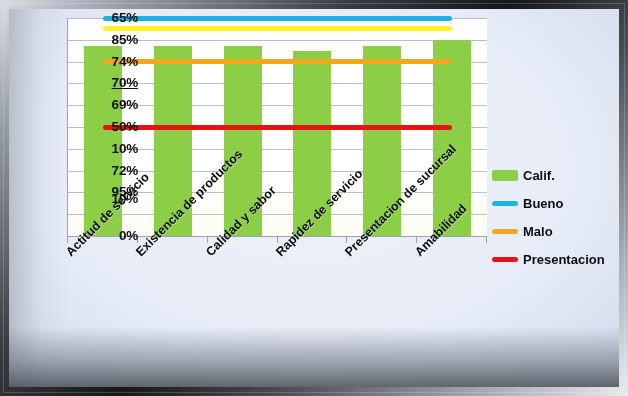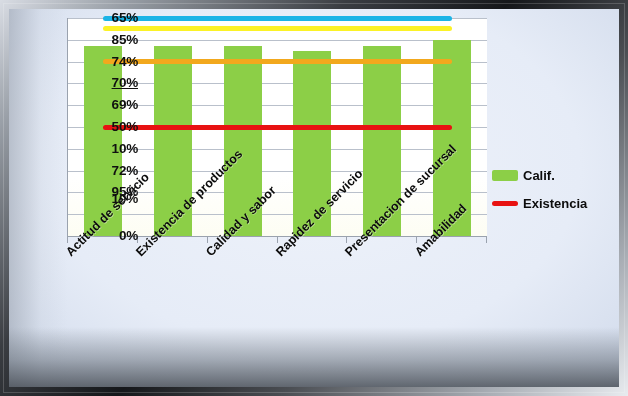--- a/index.html
+++ b/index.html
@@ -145,22 +145,30 @@
         <div class="xlab" style="left: 343.333px; top: 236px;">Presentacion de sucursal</div>
         <div class="xlab" style="left: 413.167px; top: 236px;">Amabilidad</div>
       </div>
 
     <div id="legend">
         <div class="legrow">
           <span class="swatch bar-sw" style="background: rgb(140, 207, 71);"></span>
           <span class="legtxt">Calif.</span>
         </div>
         <div class="legrow">
+          <span class="swatch line-sw" style="background: rgb(28, 180, 230);"></span>
+          <span class="legtxt">Bueno</span>
+        </div>
+        <div class="legrow">
+          <span class="swatch line-sw" style="background: rgb(242, 168, 29);"></span>
+          <span class="legtxt">Malo</span>
+        </div>
+        <div class="legrow">
           <span class="swatch line-sw" style="background: rgb(232, 18, 18);"></span>
-          <span class="legtxt">Existencia</span>
+          <span class="legtxt">Presentacion</span>
         </div>
       </div>
 
   <div class="xtick" style="left: 58px;"></div>
       <div class="xtick" style="left: 127.833px;"></div>
       <div class="xtick" style="left: 197.667px;"></div>
       <div class="xtick" style="left: 267.5px;"></div>
       <div class="xtick" style="left: 337.333px;"></div>
       <div class="xtick" style="left: 407.167px;"></div>
       <div class="xtick" style="left: 477px;"></div>

